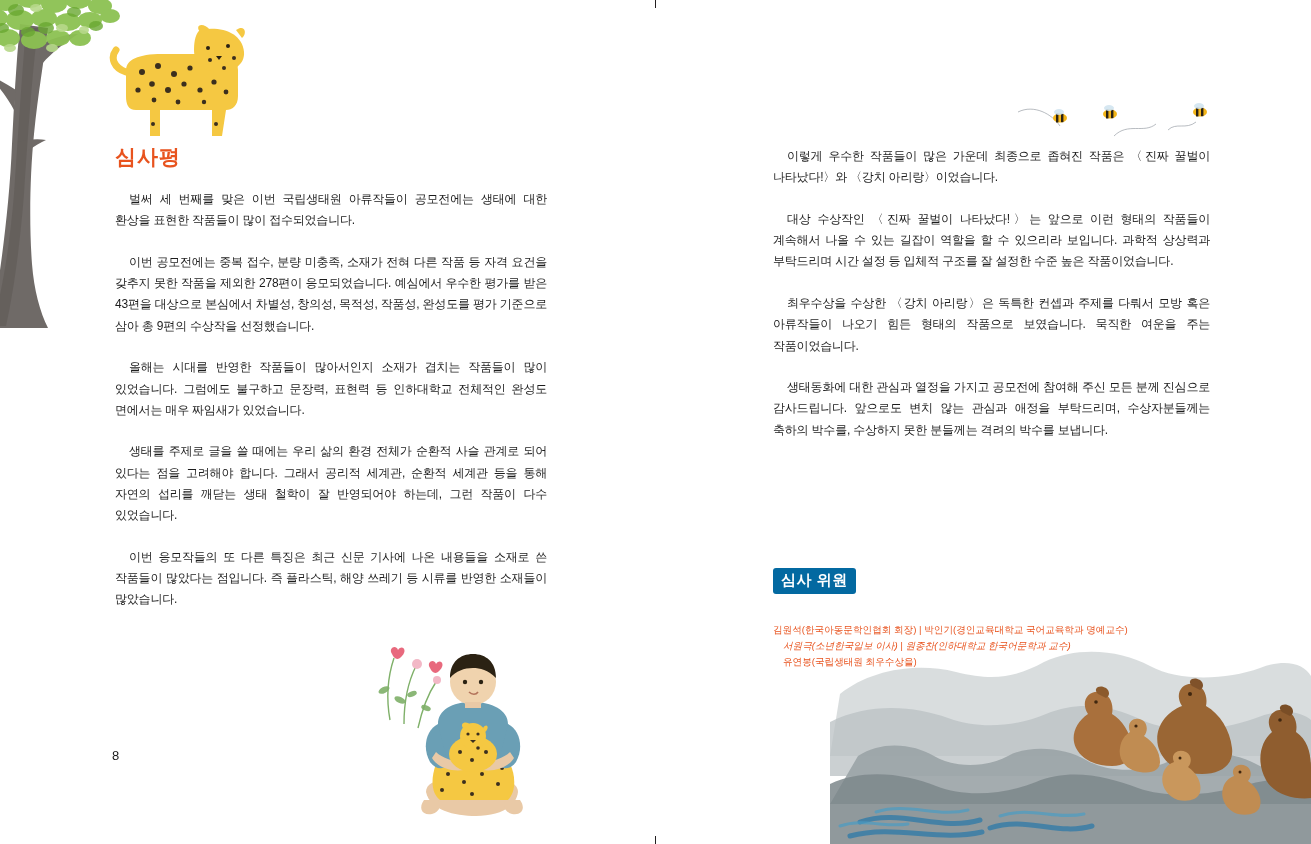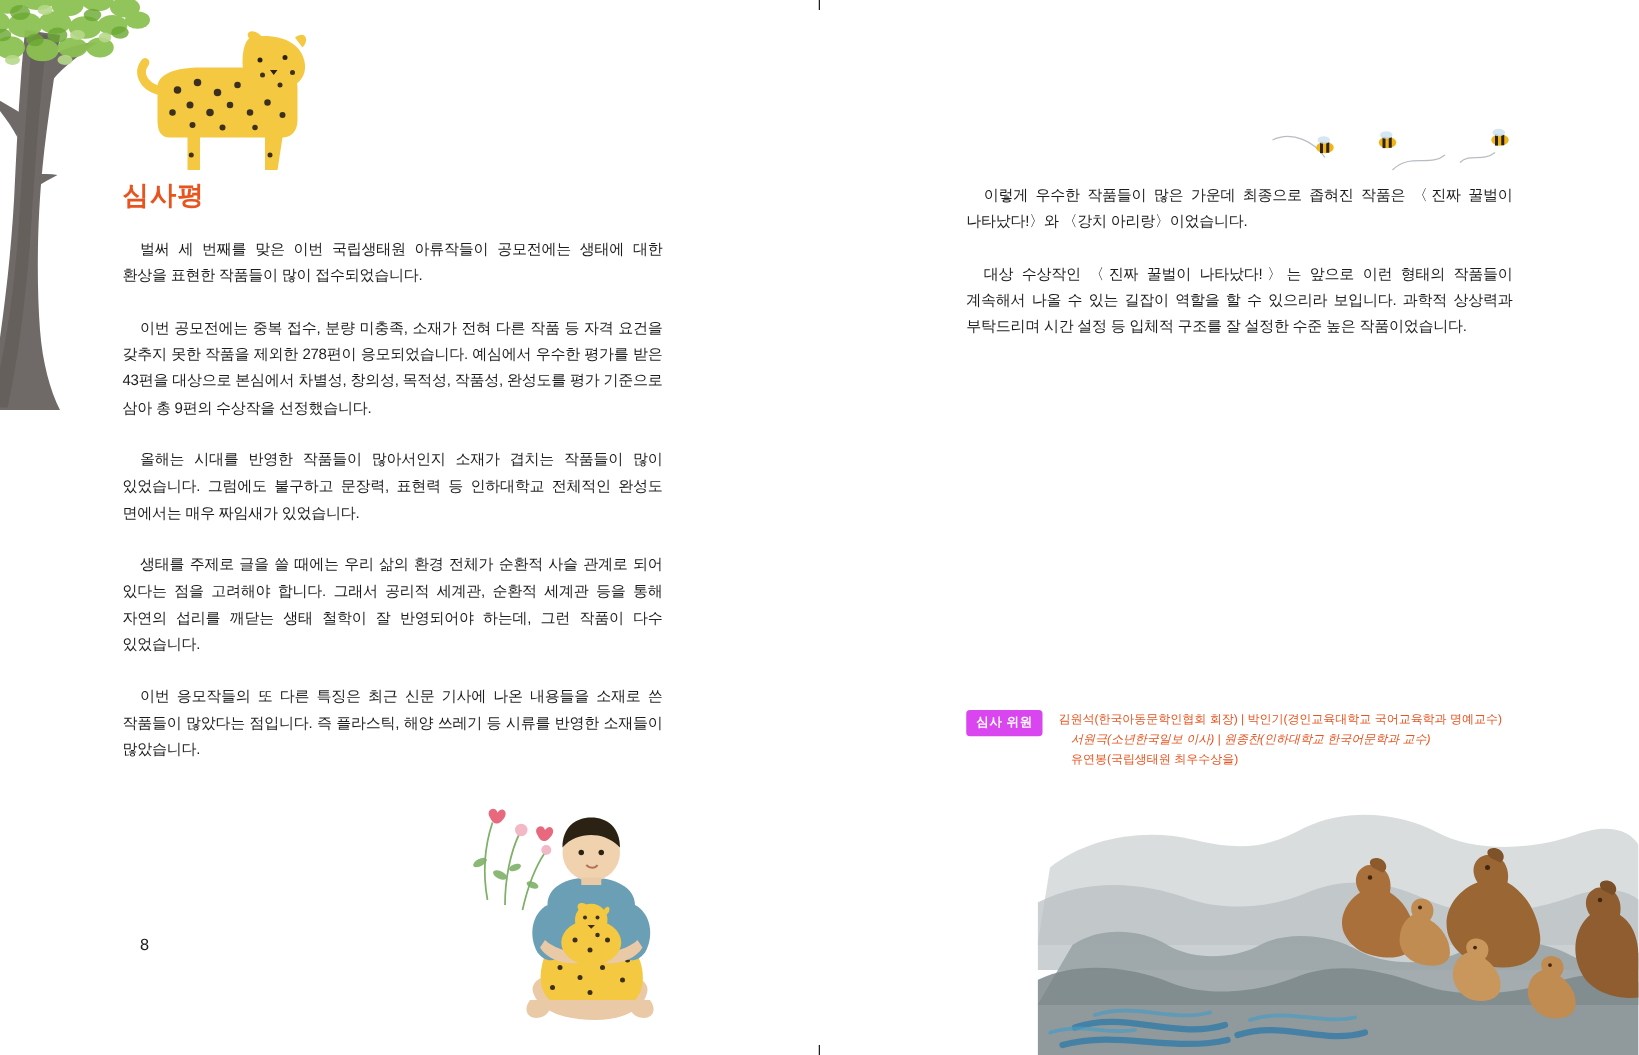--- a/index.html
+++ b/index.html
@@ -53,21 +53,21 @@
     top: 100px;
     width: 230px;
     height: 50px;
   }
 
   
   .col {
     position: absolute;
     top: 146px;
   }
-  .col-left { left: 98px; width: 432px; }
+  .col-left { left: 115px; width: 432px; }
   .col-right { left: 773px; width: 437px; }
 
   .heading {
     font-family: "Liberation Sans", sans-serif;
     font-size: 21px;
     font-weight: bold;
     color: #e8531e;
     letter-spacing: 1px;
     margin: 0 0 22px 0;
     line-height: 1;
@@ -86,33 +86,34 @@
 
   
   .judges {
     position: absolute;
     left: 773px;
     top: 568px;
     width: 440px;
   }
   .judges-badge {
     display: inline-block;
-    background: #d946ef;
+    background: #0369a1;
     color: #ffffff;
-    font-size: 10px;
+    font-size: 15px;
     font-weight: bold;
     padding: 3px 8px 4px 8px;
     border-radius: 3px;
     letter-spacing: 0.5px;
     vertical-align: top;
     margin-right: 8px;
   }
   .judges-lines {
     display: inline-block;
     vertical-align: top;
+    margin-top: 28px;
   }
   .judges-lines .jline {
     font-size: 9.6px;
     line-height: 1.65;
     color: #e8531e;
     white-space: nowrap;
   }
   .judges-lines .jline:nth-child(2) { padding-left: 10px; font-style: italic; }
   .judges-lines .jline:nth-child(3) { padding-left: 10px; }
 
@@ -274,20 +275,22 @@
     <p class="body">벌써 세 번째를 맞은 이번 국립생태원 아류작들이 공모전에는 생태에 대한 환상을 표현한 작품들이 많이 접수되었습니다.</p>
     <p class="body">이번 공모전에는 중복 접수, 분량 미충족, 소재가 전혀 다른 작품 등 자격 요건을 갖추지 못한 작품을 제외한 278편이 응모되었습니다. 예심에서 우수한 평가를 받은 43편을 대상으로 본심에서 차별성, 창의성, 목적성, 작품성, 완성도를 평가 기준으로 삼아 총 9편의 수상작을 선정했습니다.</p>
     <p class="body">올해는 시대를 반영한 작품들이 많아서인지 소재가 겹치는 작품들이 많이 있었습니다. 그럼에도 불구하고 문장력, 표현력 등 인하대학교 전체적인 완성도 면에서는 매우 짜임새가 있었습니다.</p>
     <p class="body">생태를 주제로 글을 쓸 때에는 우리 삶의 환경 전체가 순환적 사슬 관계로 되어 있다는 점을 고려해야 합니다. 그래서 공리적 세계관, 순환적 세계관 등을 통해 자연의 섭리를 깨닫는 생태 철학이 잘 반영되어야 하는데, 그런 작품이 다수 있었습니다.</p>
     <p class="body">이번 응모작들의 또 다른 특징은 최근 신문 기사에 나온 내용들을 소재로 쓴 작품들이 많았다는 점입니다. 즉 플라스틱, 해양 쓰레기 등 시류를 반영한 소재들이 많았습니다.</p>
   </div>
 
   <div class="col col-right">
     <p class="body">이렇게 우수한 작품들이 많은 가운데 최종으로 좁혀진 작품은 〈진짜 꿀벌이 나타났다!〉와 〈강치 아리랑〉이었습니다.</p>
     <p class="body">대상 수상작인 〈진짜 꿀벌이 나타났다!〉는 앞으로 이런 형태의 작품들이 계속해서 나올 수 있는 길잡이 역할을 할 수 있으리라 보입니다. 과학적 상상력과 부탁드리며 시간 설정 등 입체적 구조를 잘 설정한 수준 높은 작품이었습니다.</p>
+    <p class="body">최우수상을 수상한 〈강치 아리랑〉은 독특한 컨셉과 주제를 다뤄서 모방 혹은 아류작들이 나오기 힘든 형태의 작품으로 보였습니다. 묵직한 여운을 주는 작품이었습니다.</p>
+    <p class="body">생태동화에 대한 관심과 열정을 가지고 공모전에 참여해 주신 모든 분께 진심으로 감사드립니다. 앞으로도 변치 않는 관심과 애정을 부탁드리며, 수상자분들께는 축하의 박수를, 수상하지 못한 분들께는 격려의 박수를 보냅니다.</p>
   </div>
 
   <div class="judges">
     <span class="judges-badge">심사 위원</span>
     <span class="judges-lines">
       <div class="jline">김원석(한국아동문학인협회 회장) | 박인기(경인교육대학교 국어교육학과 명예교수)</div>
       <div class="jline">서원극(소년한국일보 이사) | 원종찬(인하대학교 한국어문학과 교수)</div>
       <div class="jline">유연봉(국립생태원 최우수상을)</div>
     </span>
   </div>

